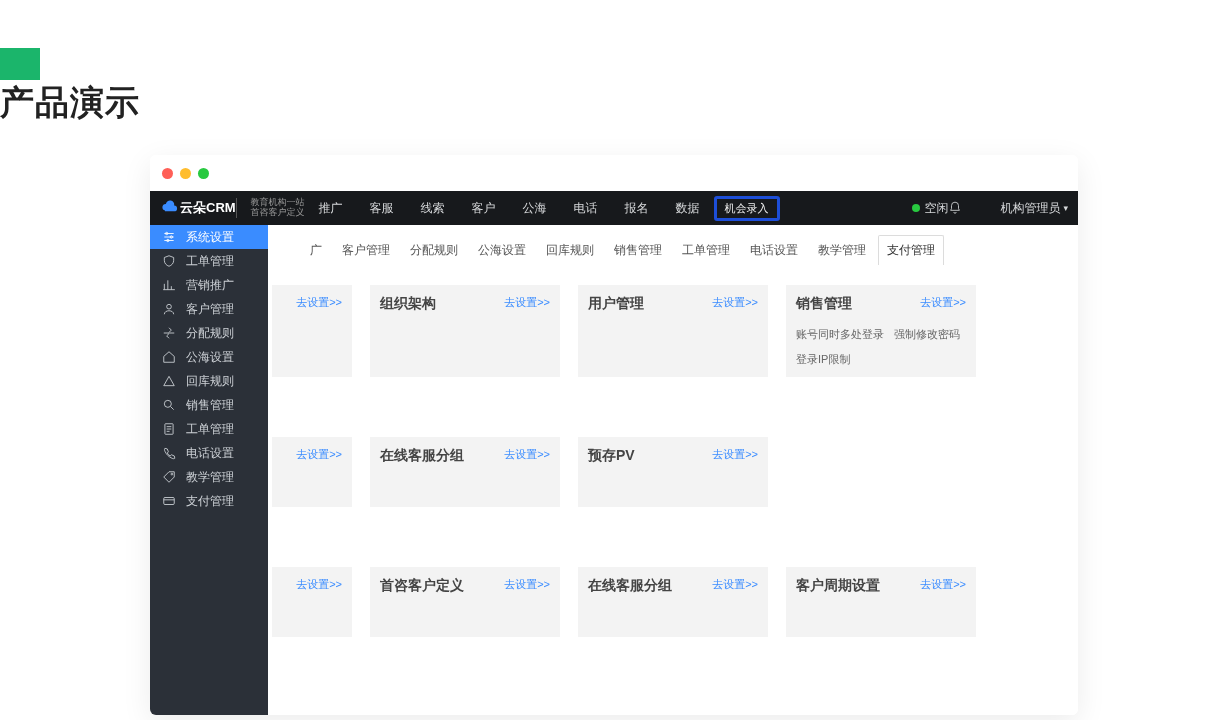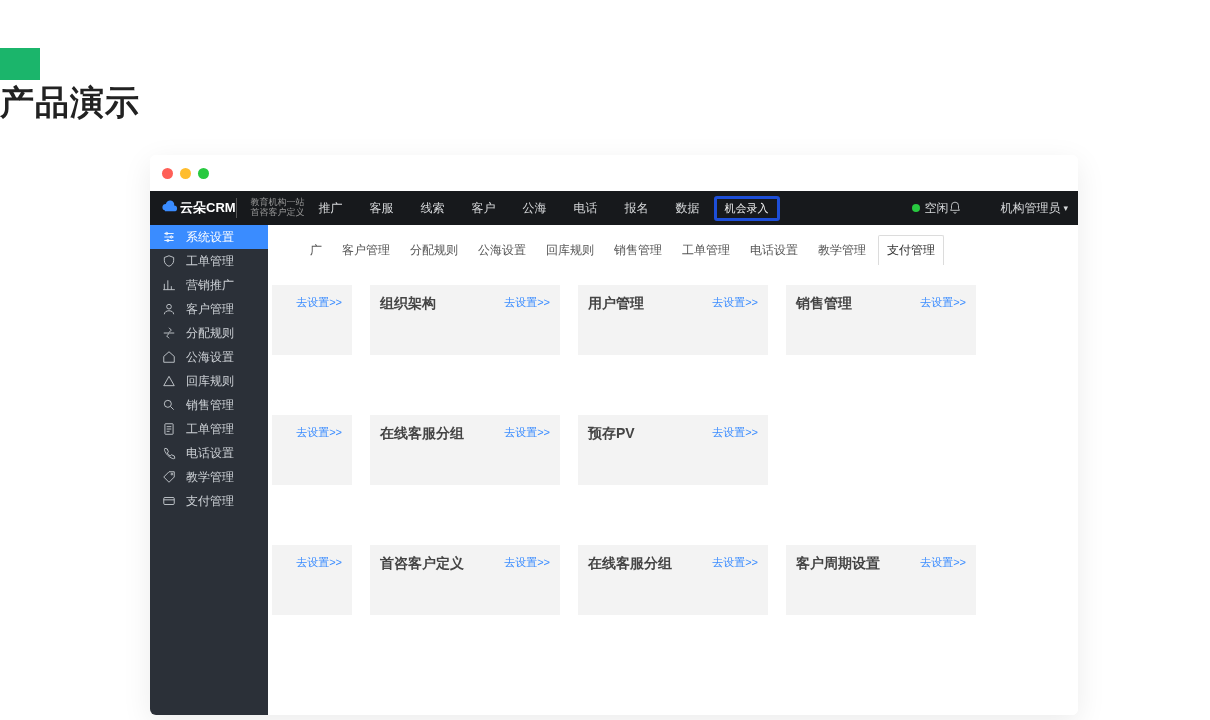--- a/index.html
+++ b/index.html
@@ -376,20 +376,25 @@
               <div class="card-title">组织架构</div>
               <span class="card-link">去设置&gt;&gt;</span>
             </div>
             <div class="card">
               <div class="card-title">用户管理</div>
               <span class="card-link">去设置&gt;&gt;</span>
             </div>
             <div class="card">
               <div class="card-title">销售管理</div>
               <span class="card-link">去设置&gt;&gt;</span>
+              <div class="card-tags">
+                <span class="card-tag">账号同时多处登录</span>
+                <span class="card-tag">强制修改密码</span>
+                <span class="card-tag">登录IP限制</span>
+              </div>
             </div>
           </div>
           <div class="card-row" style="margin-top: 60px;">
             <div class="card cut-left">
               <div class="card-title">置</div>
               <span class="card-link">去设置&gt;&gt;</span>
             </div>
             <div class="card">
               <div class="card-title">在线客服分组</div>
               <span class="card-link">去设置&gt;&gt;</span>

